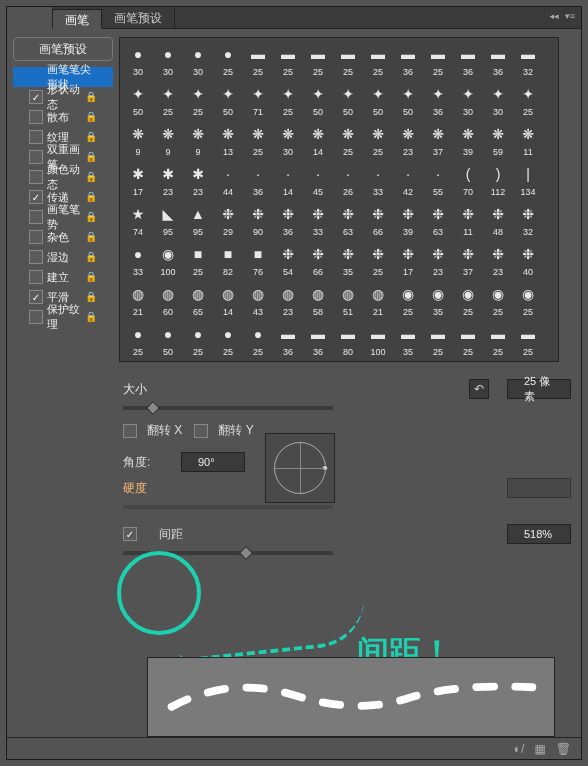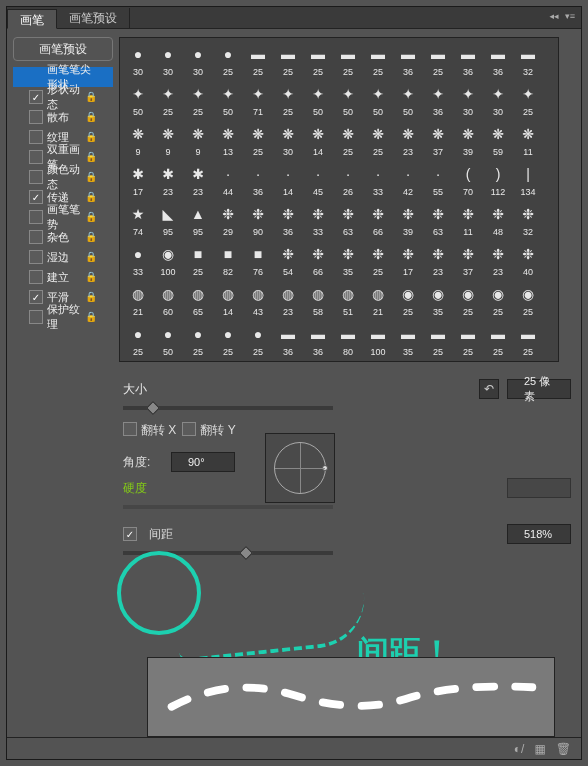--- a/index.html
+++ b/index.html
@@ -1,50 +1,50 @@
 <!DOCTYPE html>
 <html><head>
 <meta charset="utf-8">
 <style>
 * { margin:0; padding:0; box-sizing:border-box; font-family:"Microsoft YaHei",sans-serif; }
 body { background:#535353; width:588px; height:766px; position:relative; overflow:hidden; }
 .panel { position:absolute; left:6px; top:6px; width:576px; height:754px; background:#535353; border:1px solid #1a1a1a; }
-.tabbar { height:22px; background:#3a3a3a; border-bottom:1px solid #222; display:flex; align-items:flex-end; }
+.tabbar { height:22px; background:#3a3a3a; border-bottom:1px solid #222; display:flex; align-items:flex-end;margin-left:45px; }
 .tab { height:20px; padding:2px 12px; font-size:12px; color:#ccc; background:#3a3a3a; border-right:1px solid #222; cursor:default; }
 .tab.active { background:#535353; color:#fff; border-top:1px solid #222; border-left:1px solid #222; border-bottom:1px solid #535353; margin-bottom:-1px; }
 .winctrl { position:absolute; right:4px; top:2px; display:flex; gap:2px; }
 .winctrl span { width:14px; height:14px; color:#aaa; font-size:9px; display:flex; align-items:center; justify-content:center; }
 .body { display:flex; padding:8px 6px; gap:6px; }
 .sidebar { width:100px; display:flex; flex-direction:column; gap:2px; }
 .preset-btn { height:24px; background:#535353; border:1px solid #777; border-radius:4px; font-size:12px; color:#eee; display:flex; align-items:center; justify-content:center; margin-bottom:4px; }
 .sb-item { height:20px; display:flex; align-items:center; padding:0 16px; position:relative; }
 .sb-item.sel { background:#1a6fc4; }
 .sb-chk { width:14px; height:14px; border:1px solid #888; background:#5b5b5b; margin-right:4px; display:flex; align-items:center; justify-content:center; font-size:10px; color:#fff; }
 .sb-label { font-size:11px; color:#eee; flex:1; }
 .sb-lock { width:12px; height:12px; color:#999; font-size:10px; }
 .main { flex:1; position:relative; }
 .grid-wrap { width:440px; height:325px; background:#424242; border:1px solid #222; overflow:hidden; padding:4px; }
 .grid { display:grid; grid-template-columns:repeat(14,28px); gap:2px 2px; }
 .cell { width:28px; height:38px; display:flex; flex-direction:column; align-items:center; justify-content:flex-start; }
 .thumb { width:24px; height:24px; display:flex; align-items:center; justify-content:center; font-size:14px; color:#e8e8e8; }
 .num { font-size:9px; color:#e8e8e8; margin-top:1px; }
 .controls { margin-top:14px; padding:0 4px; font-size:12px; color:#ddd; }
-.row { display:flex; align-items:center; height:26px; gap:8px; }
+.row { display:flex; align-items:center; height:26px; gap:18px; }
 .label { width:40px; font-size:12px; color:#e8e8e8; }
 .reset { width:20px; height:20px; background:#3a3a3a; border:1px solid #222; display:flex; align-items:center; justify-content:center; color:#ccc; font-size:12px; }
 .numbox { width:64px; height:20px; background:#3a3a3a; border:1px solid #222; color:#eee; font-size:11px; display:flex; align-items:center; padding:0 16px; }
 .slider { width:210px; height:4px; background:#3a3a3a; position:relative; margin:4px 0 12px 0; }
 .slider .knob { position:absolute; top:-3px; width:10px; height:10px; background:#888; border:1px solid #222; transform:rotate(45deg); }
-.chkrow { display:flex; }
+.chkrow { display:flex; align-items:center; gap:6px; }
 .dial-box { width:70px; height:70px; border:1px solid #222; background:#4a4a4a; display:flex; align-items:center; justify-content:center; position:absolute; left:258px; top:426px; }
 .dial { width:52px; height:52px; border:1px solid #aaa; border-radius:50%; position:relative; }
 .dial::before { content:""; position:absolute; left:50%; top:0; width:1px; height:100%; background:#888; }
 .dial::after { content:""; position:absolute; top:50%; left:0; height:1px; width:100%; background:#888; }
 .dial .dot { width:6px; height:6px; border-radius:50%; background:#ddd; border:1px solid #555; position:absolute; right:-3px; top:50%; transform:translateY(-50%); }
-.hlabel { color:#84cc16; font-size:12px; }
+.hlabel { color:#fdba74; font-size:12px; }
 .disabled-box { width:64px; height:20px; background:#474747; border:1px solid #333; }
 .highlight { position:absolute; width:84px; height:84px; border:4px solid #1dd0b0; border-radius:50%; left:110px; top:544px; }
 .arrow-path { position:absolute; left:170px; top:596px; width:190px; height:50px; border-bottom:4px dashed #1dd0b0; border-radius:0 0 100px 20px; transform:rotate(-6deg); }
 .annot { position:absolute; left:350px; top:624px; font-size:32px; color:#1dd0b0; font-weight:bold; }
 .preview { position:absolute; left:140px; top:650px; width:408px; height:80px; background:#7a7a7a; border:1px solid #222; }
 .preview svg { width:100%; height:100%; }
 .footer { position:absolute; bottom:0; left:0; width:100%; height:22px; border-top:1px solid #222; display:flex; justify-content:flex-end; align-items:center; gap:10px; padding:0 10px; color:#aaa; font-size:12px; }
 </style>
 </head>
 <body>

